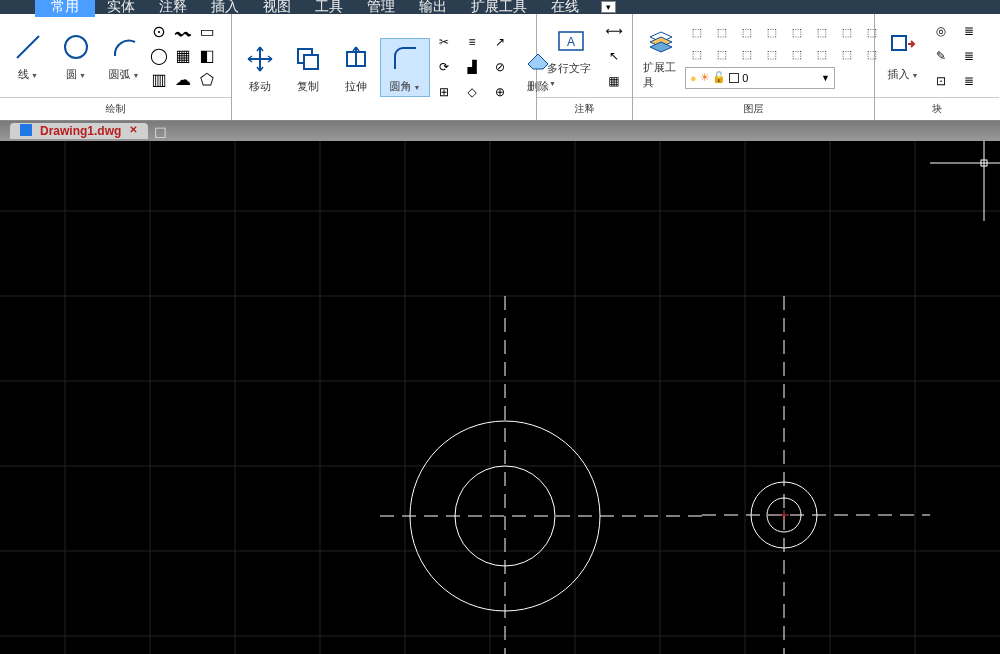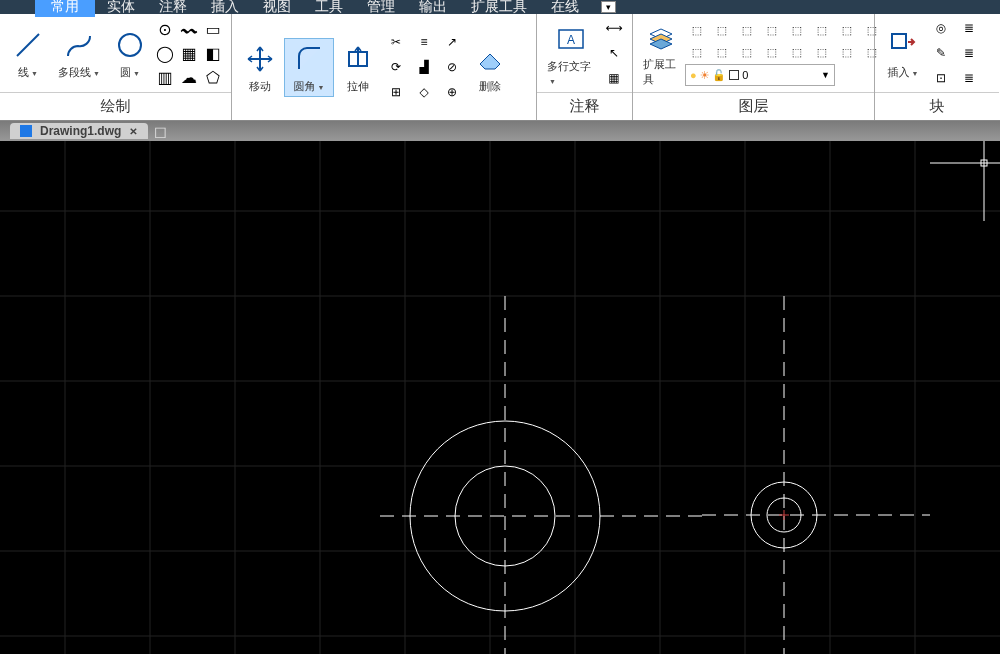--- a/index.html
+++ b/index.html
@@ -6,39 +6,39 @@
     body { background: #fff; width: 1000px; height: 654px; overflow: hidden; }
     
     .menubar { background: #2a3e50; height: 14px; display: flex; align-items: center; font-size: 11px; }
     .tab-active { background: #4a9eff; color: #fff; padding: 1px 16px; font-size: 14px; margin-left: 35px; }
     .menu-item { color: #eee; padding: 1px 12px; font-size: 14px; cursor: pointer; }
     .dropdown-box { margin-left: 10px; background: #fff; padding: 0 4px; border: 1px solid #888; font-size: 9px; }
     
     .ribbon { background: #fff; height: 107px; border-bottom: 1px solid #888; display: flex; }
     .ribbon-panel { border-right: 1px solid #aaa; display: flex; flex-direction: column; }
     .ribbon-body { flex: 1; display: flex; align-items: center; padding: 2px 4px; }
-    .ribbon-label { text-align: center; font-size: 15px; color: #333; padding: 4px 0; border-top: 1px solid #ccc; }
+    .ribbon-label { text-align: center; font-size: 10px; color: #333; padding: 4px 0; border-top: 1px solid #ccc; }
     
     .big-btn { display: flex; flex-direction: column; align-items: center; padding: 2px 6px; cursor: pointer; }
     .big-btn .icon { width: 36px; height: 36px; display: flex; align-items: center; justify-content: center; }
     .big-btn .lbl { font-size: 11px; color: #333; margin-top: 2px; }
     .big-btn.active { background: #cde6ff; border: 1px solid #7ab8e6; }
     
     .small-grid { display: grid; grid-template-columns: repeat(3, 22px); grid-template-rows: repeat(3, 22px); gap: 2px; }
     .small-grid div { display: flex; align-items: center; justify-content: center; cursor: pointer; }
     
     .mini-col { display: flex; flex-direction: column; gap: 3px; margin: 0 2px; }
     .mini-col div { width: 24px; height: 22px; display: flex; align-items: center; justify-content: center; cursor: pointer; font-size: 12px; }
     
     .layer-row { display: grid; grid-template-columns: repeat(8, 24px); gap: 1px; margin-bottom: 2px; }
     .layer-row div { height: 20px; display: flex; align-items: center; justify-content: center; cursor: pointer; font-size: 11px; }
     .layer-sel { display: flex; align-items: center; background: #fff; border: 1px solid #aaa; padding: 1px 4px; height: 22px; width: 150px; font-size: 11px; gap: 3px; }
     
     .doc-tabs { background: linear-gradient(#7a7a7a, #989898); height: 20px; display: flex; align-items: center; }
-    .doc-tab { background: #d0d0d0; display: flex; align-items: center; padding: 1px 10px; font-size: 12px; font-weight: bold; color: #404040; border-radius: 4px 4px 0 0; margin-left: 10px; gap: 8px; }
+    .doc-tab { background: #d0d0d0; display: flex; align-items: flex-start; padding: 1px 10px; font-size: 12px; font-weight: bold; color: #b91c1c; border-radius: 4px 4px 0 0; margin-left: 10px; gap: 8px; }
     .doc-tab .close { font-size: 10px; cursor: pointer; }
     .doc-ic { width: 12px; height: 12px; background: #1e78e6; display: inline-block; }
     .new-tab { color: #ddd; margin-left: 6px; cursor: pointer; }
     
     .canvas { background: #000; width: 1000px; height: 513px; position: relative; overflow: hidden; }
     .canvas svg { width: 100%; height: 100%; }
     .grid-line { stroke: #222; stroke-width: 1; }
     .draw { stroke: #fff; stroke-width: 1; fill: none; }
     .dash { stroke-dasharray: 14 8; }
     .red-cross { stroke: #c84040; }
@@ -70,32 +70,32 @@
         <span class="icon">
             <svg width="30" height="30">
               <line x1="4" y1="26" x2="26" y2="4" stroke="#0a4f9e" stroke-width="2"></line>
             </svg>
           </span>
         <span class="lbl arrow-dn">线</span>
       </div>
       <div class="big-btn">
         <span class="icon">
             <svg width="30" height="30">
-              <path d="M4,26 A10,10 0 0 1 14,16 A10,10 0 0 0 26,6" stroke="#0a4f9e" stroke-width="2" fill="none"></path>
-            </svg>
-          </span>
-        <span class="lbl arrow-dn">多段线</span>
-      </div>
-      <div class="big-btn">
-        <span class="icon">
-            <svg width="30" height="30">
               <circle cx="15" cy="15" r="11" stroke="#0a4f9e" stroke-width="2" fill="none"></circle>
             </svg>
           </span>
         <span class="lbl arrow-dn">圆</span>
+      </div>
+      <div class="big-btn">
+        <span class="icon">
+            <svg width="30" height="30">
+              <path d="M6,24 A14,14 0 0 1 26,10" stroke="#0a4f9e" stroke-width="2" fill="none"></path>
+            </svg>
+          </span>
+        <span class="lbl arrow-dn">圆弧</span>
       </div>
       <div class="small-grid">
         <div>⊙</div>
         <div>〰</div>
         <div>▭</div>
         <div>◯</div>
         <div>▦</div>
         <div>◧</div>
         <div>▥</div>
         <div>☁</div>
@@ -110,37 +110,46 @@
       <div class="big-btn">
         <span class="icon">
             <svg width="30" height="30">
               <line x1="15" y1="3" x2="15" y2="27" stroke="#0a4f9e" stroke-width="2"></line>
               <line x1="3" y1="15" x2="27" y2="15" stroke="#0a4f9e" stroke-width="2"></line>
               <path d="M15,3 l-3,4 M15,3 l3,4 M15,27 l-3,-4 M15,27 l3,-4 M3,15 l4,-3 M3,15 l4,3 M27,15 l-4,-3 M27,15 l-4,3" stroke="#0a4f9e" stroke-width="1.5"></path>
             </svg>
           </span>
         <span class="lbl">移动</span>
       </div>
-      <div class="big-btn active">
-        <span class="icon">
-            <svg width="30" height="30">
-              <path d="M5,25 L5,12 A8,8 0 0 1 13,4 L26,4" stroke="#0a4f9e" stroke-width="2" fill="#cfe6ff"></path>
-            </svg>
-          </span>
-        <span class="lbl arrow-dn">圆角</span>
+      <div class="big-btn">
+        <span class="icon">
+            <svg width="30" height="30">
+              <rect x="5" y="5" width="14" height="14" stroke="#0a4f9e" stroke-width="2" fill="none"></rect>
+              <rect x="11" y="11" width="14" height="14" stroke="#0a4f9e" stroke-width="2" fill="#fff"></rect>
+            </svg>
+          </span>
+        <span class="lbl">复制</span>
       </div>
       <div class="big-btn">
         <span class="icon">
             <svg width="30" height="30">
               <rect x="6" y="8" width="18" height="14" stroke="#0a4f9e" stroke-width="2" fill="none"></rect>
               <line x1="15" y1="22" x2="15" y2="3" stroke="#0a4f9e" stroke-width="2"></line>
               <path d="M15,3 l-3,4 M15,3 l3,4" stroke="#0a4f9e" stroke-width="1.5"></path>
             </svg>
           </span>
         <span class="lbl">拉伸</span>
+      </div>
+      <div class="big-btn active">
+        <span class="icon">
+            <svg width="30" height="30">
+              <path d="M5,25 L5,12 A8,8 0 0 1 13,4 L26,4" stroke="#0a4f9e" stroke-width="2" fill="#cfe6ff"></path>
+            </svg>
+          </span>
+        <span class="lbl arrow-dn">圆角</span>
       </div>
       <div class="mini-col">
         <div>✂</div>
         <div>⟳</div>
         <div>⊞</div>
       </div>
       <div class="mini-col">
         <div>≡</div>
         <div>▟</div>
         <div>◇</div>

